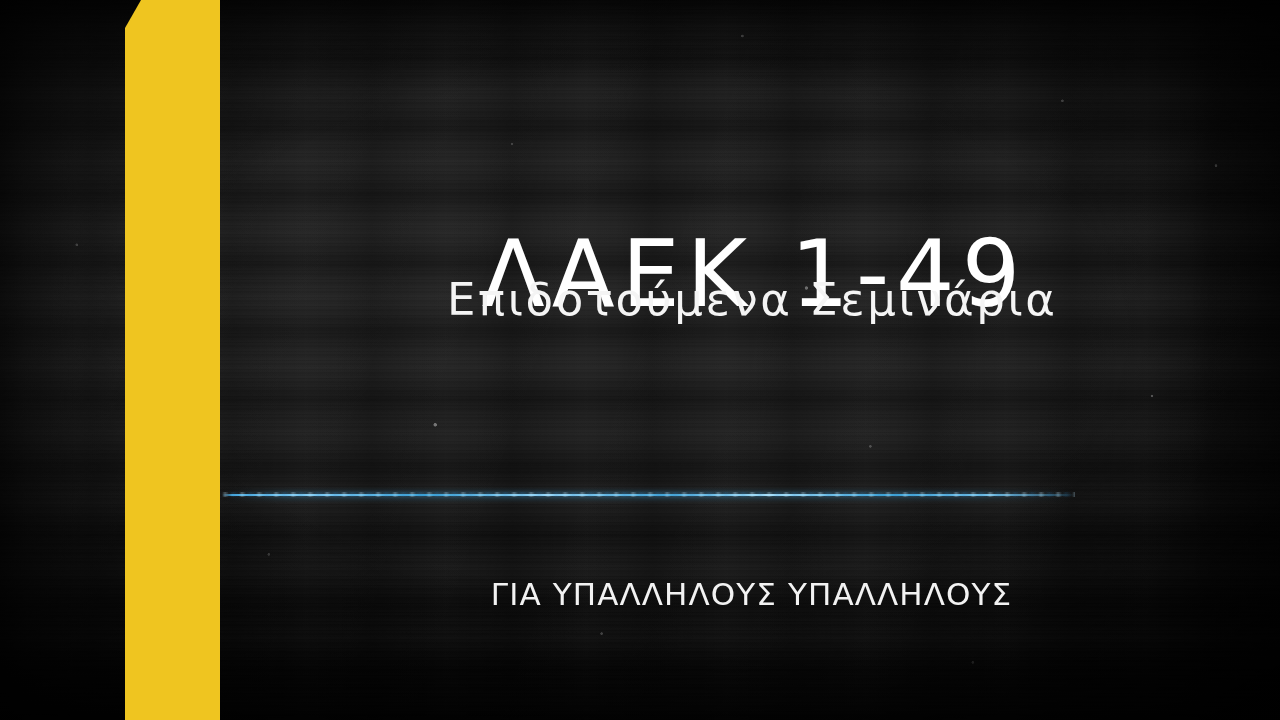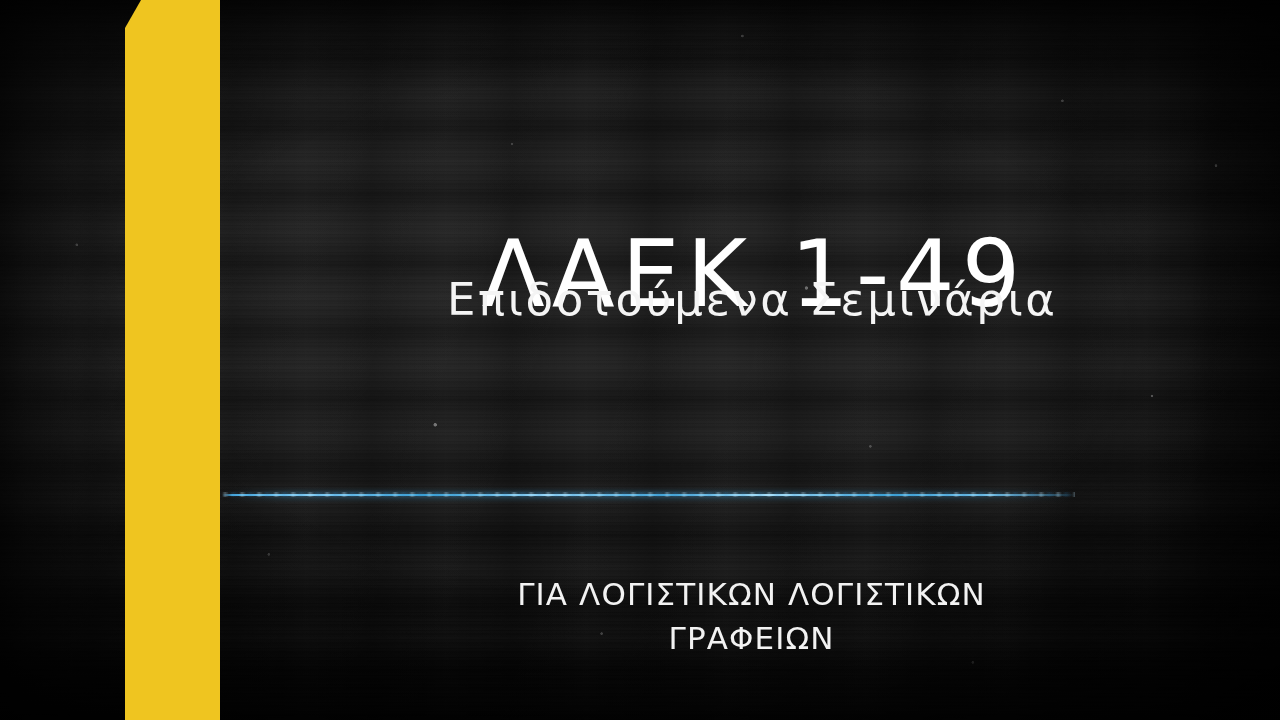--- a/index.html
+++ b/index.html
@@ -273,18 +273,17 @@
       <span class="sub-line">Επιδοτούμενα Σεμινάρια</span>
     </div>
 
     <div class="divider-wrap">
       <div class="divider-glow"></div>
       <div class="divider-core"></div>
       <div class="divider-speckle"></div>
     </div>
 
     <div class="caption">
-      <span class="cap-line">ΓΙΑ ΛΟΓΙΣΤΙΚΩΝ ΛΟΓΙΣΤΙΚΩΝ</span>
-      <span class="cap-line">ΓΡΑΦΕΙΩΝ</span>
+      <span class="cap-line">ΓΙΑ ΥΠΑΛΛΗΛΟΥΣ ΥΠΑΛΛΗΛΟΥΣ</span>
     </div>
 
   </div>
 </div>
 
 </body></html>

